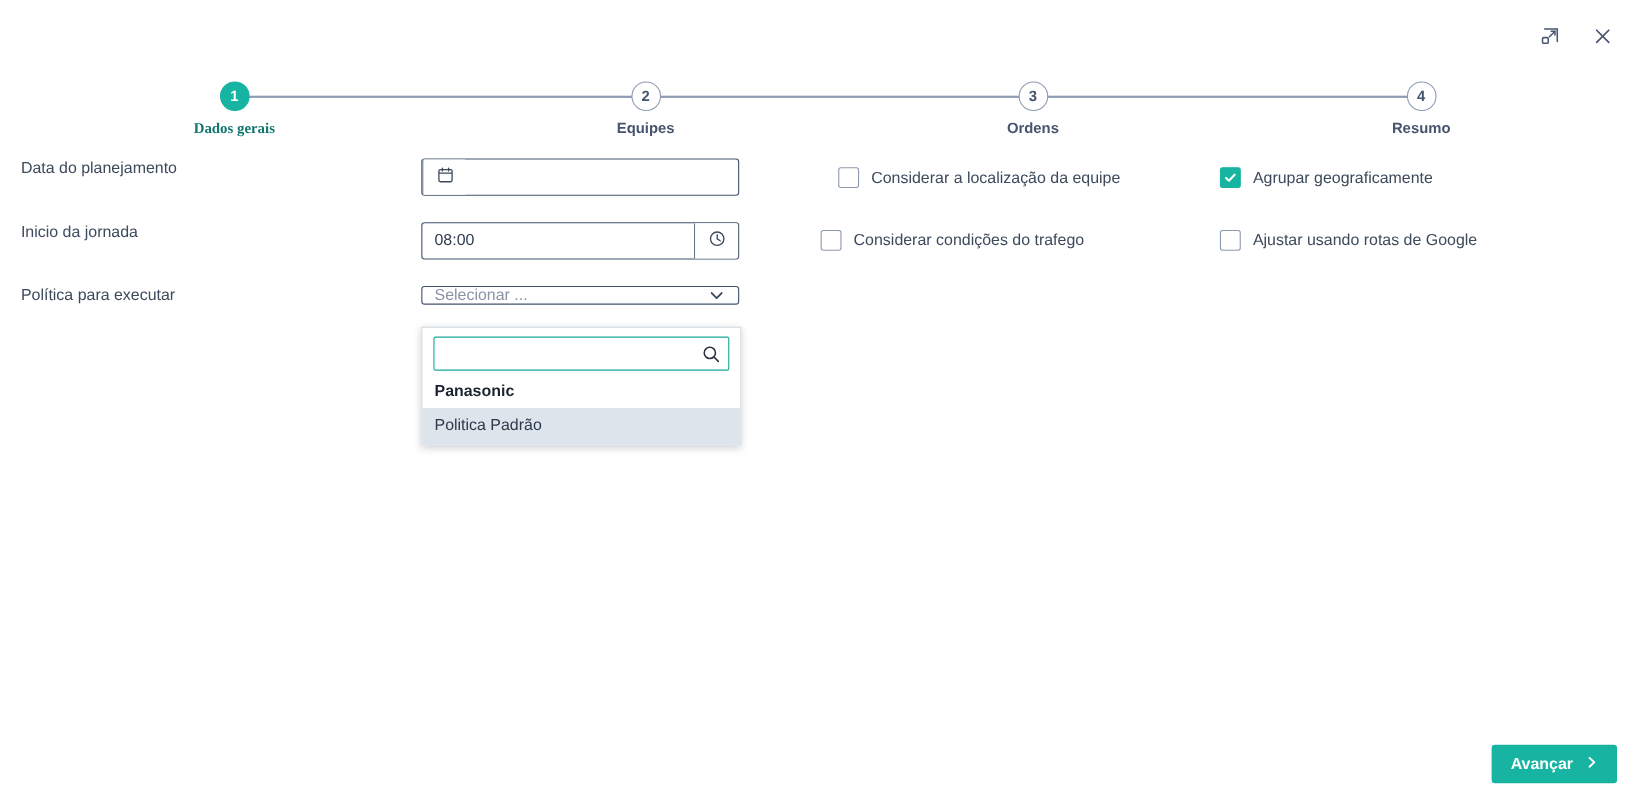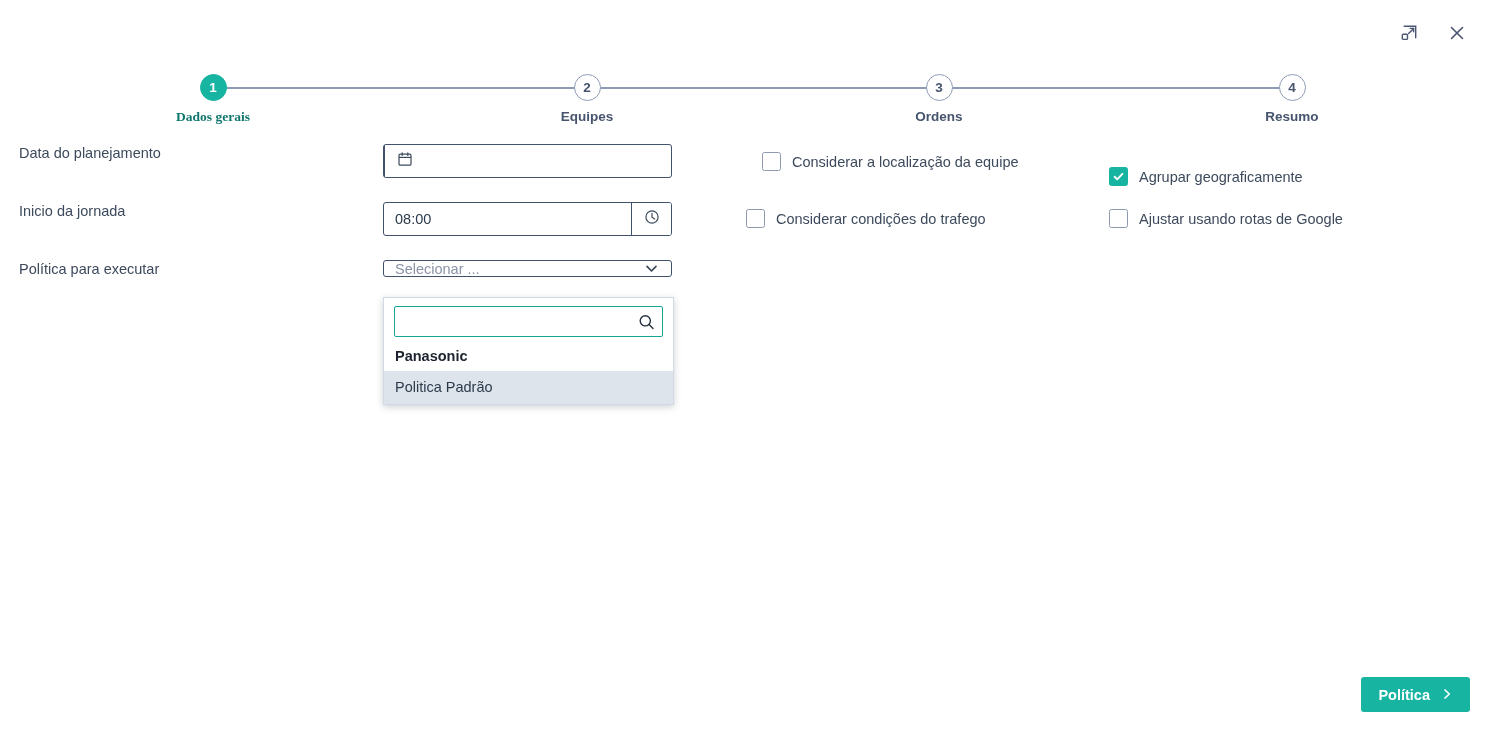--- a/index.html
+++ b/index.html
@@ -269,21 +269,21 @@
   .cb .tick { display: none; }
   .cb.checked .tick { display: block; }
   .check-row .cb-label {
     margin-left: 11px;
     font-size: 14.5px;
     color: #3d4a5c;
     white-space: nowrap;
   }
   .chk-1 { left: 746px; top: 152px; padding-left: 16px; }
   .chk-2 { left: 746px; top: 209px; }
-  .chk-3 { left: 1109px; top: 152px; margin-top: 15px; }
+  .chk-3 { left: 1109px; top: 152px; }
   .chk-4 { left: 1109px; top: 209px; }
 
   
   .primary-btn {
     position: absolute;
     right: 19px;
     bottom: 18px;
     height: 35px;
     background: #17b4a1;
     color: #ffffff;
@@ -425,19 +425,19 @@
 </div>
 
 <div class="check-row chk-4">
   <span class="cb">
     
   </span>
   <span class="cb-label">Ajustar usando rotas de Google</span>
 </div>
 
 <button class="primary-btn">
-  <span>Política</span>
+  <span>Avançar</span>
   <span>
     <svg width="12" height="12" viewBox="0 0 12 12" fill="none" stroke="#ffffff" stroke-width="1.7" stroke-linecap="round" stroke-linejoin="round">
       <path d="M4 2 L8.3 6 L4 10"></path>
     </svg>
   </span>
 </button>
 
 </body></html>

